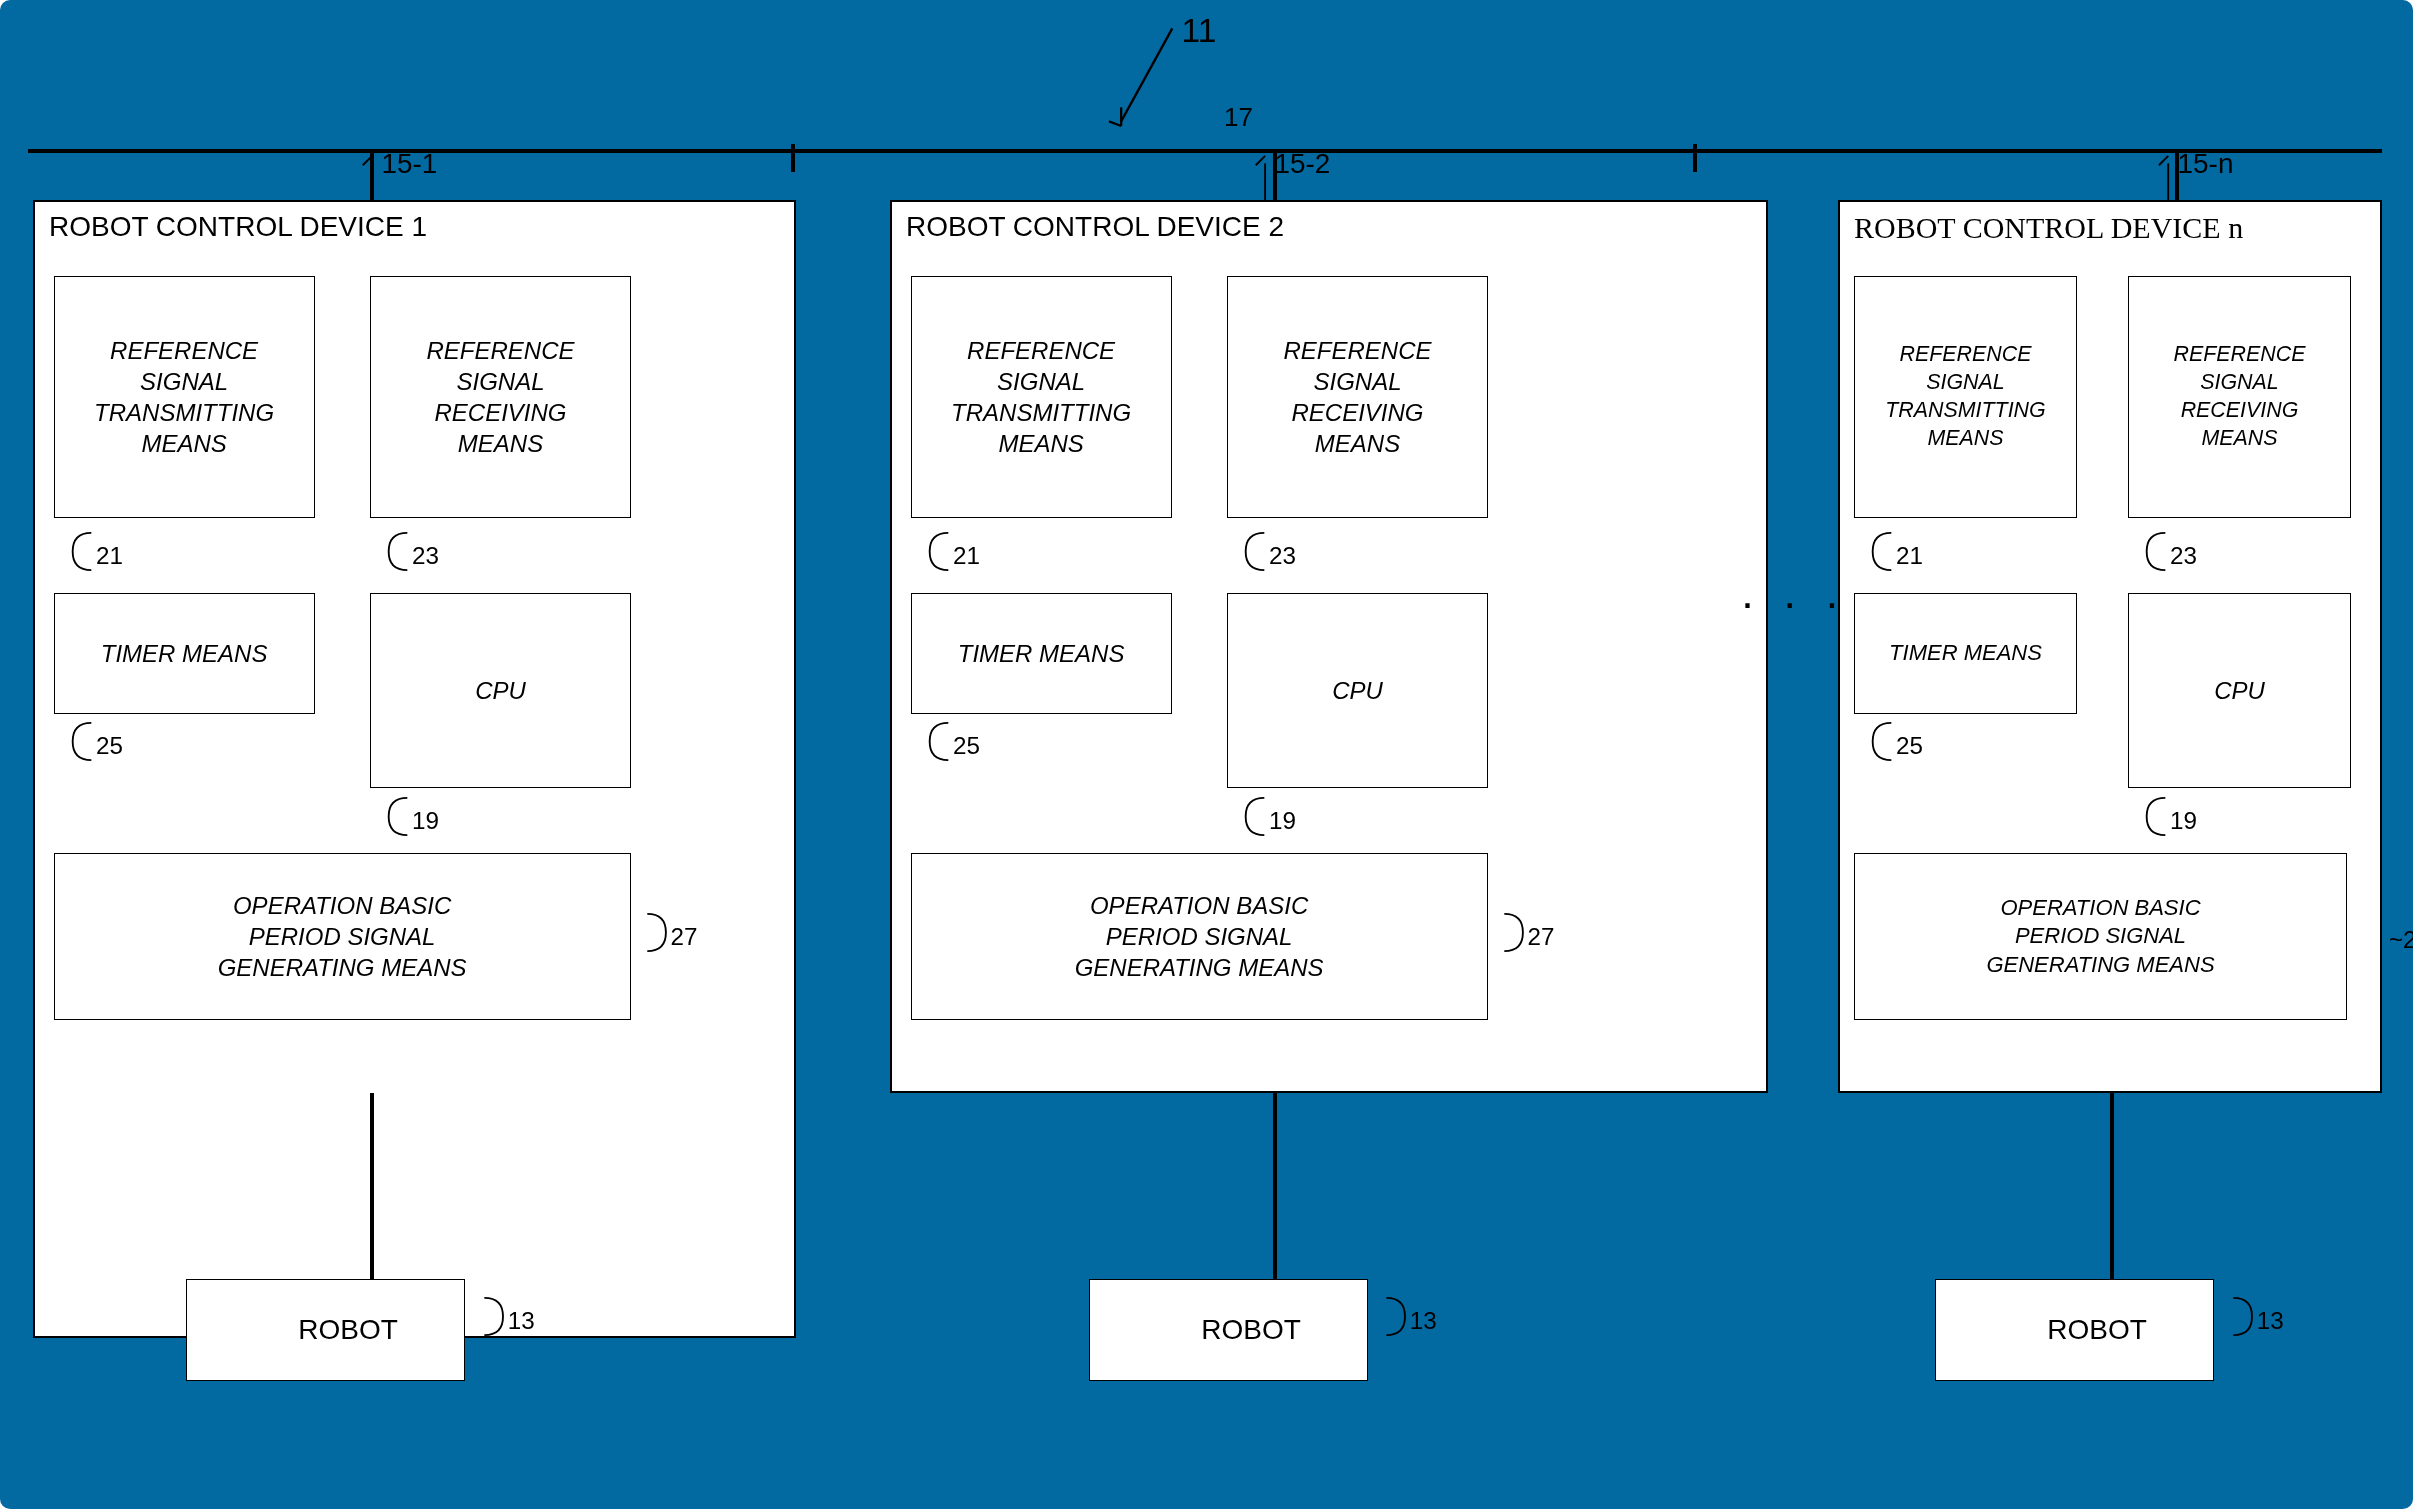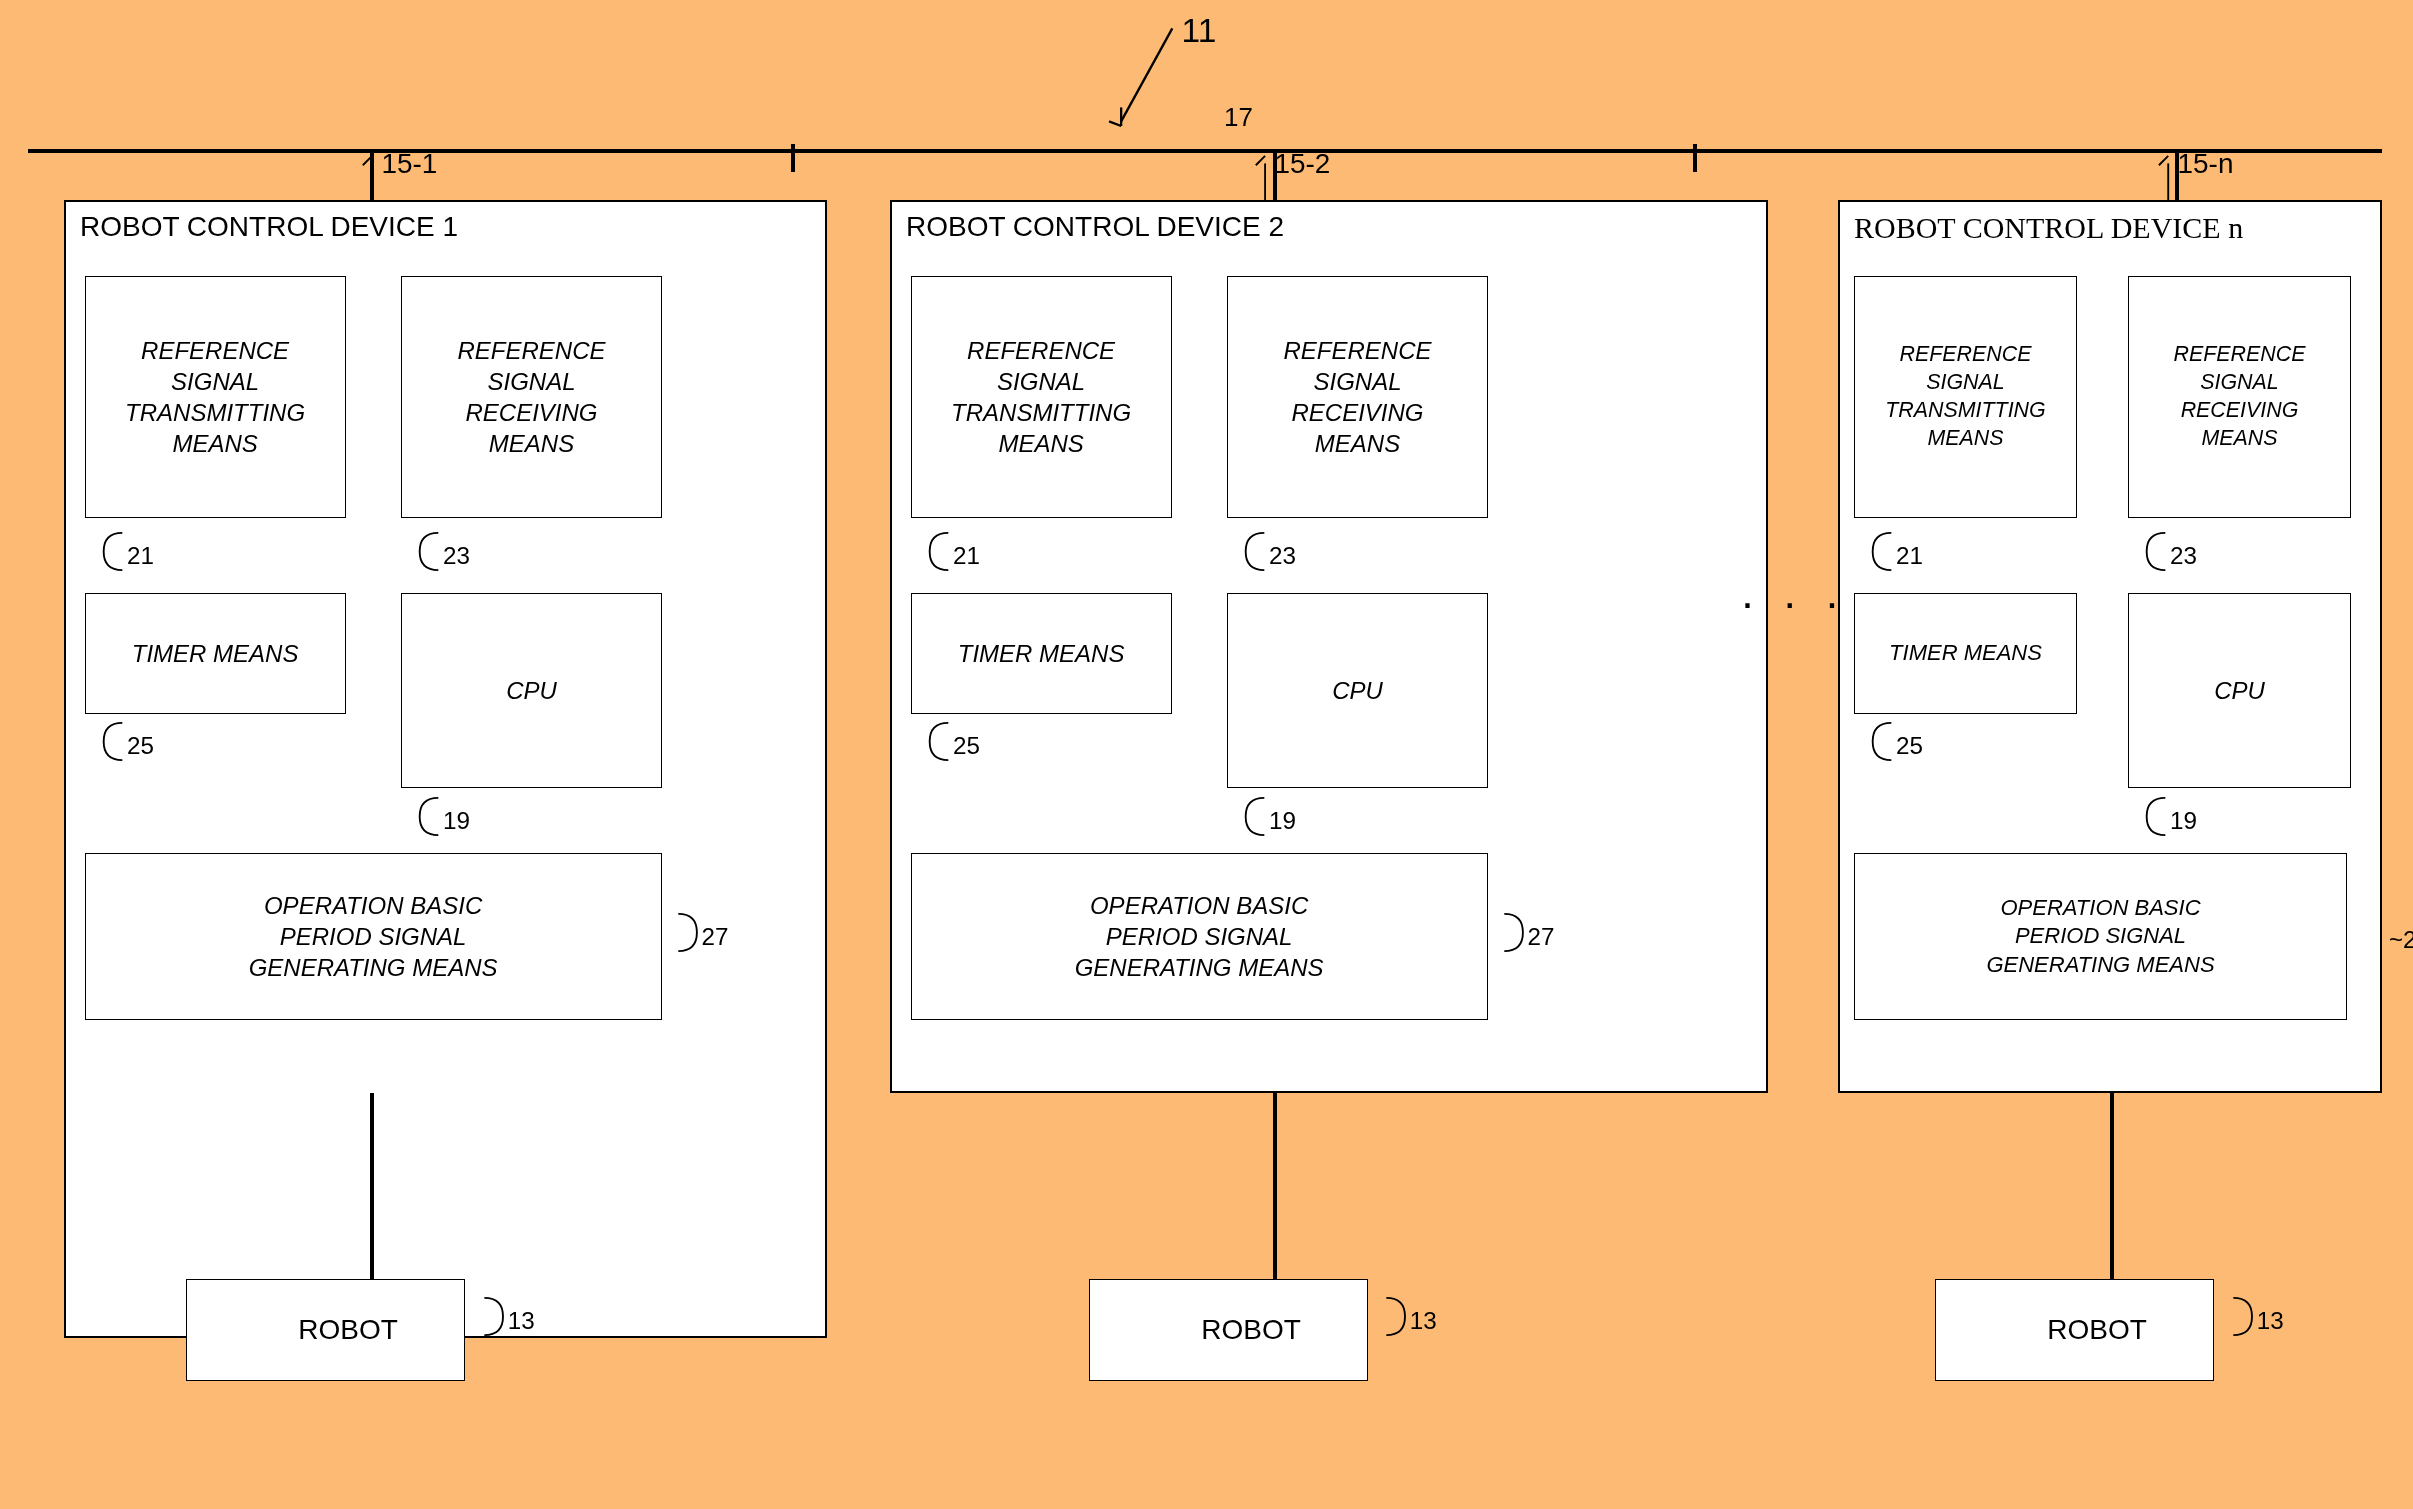--- a/index.html
+++ b/index.html
@@ -10,21 +10,22 @@
       height: 1509px;
       position: relative;
       overflow: hidden;
     }
 
     .diagram-container {
       position: absolute;
       top: 0; left: 0;
       width: 2413px;
       height: 1509px;
-      background: #fdba74;
+      background: #0369a1;
+      border-radius: 10px;
     }
 
     .bus-line {
       position: absolute;
       top: 149px;
       left: 28px;
       width: 2354px;
       height: 3.7px;
       background: #000;
     }
@@ -140,21 +141,21 @@
   <div class="bus-divider-2"></div>
 
   <svg style="position:absolute;top:154px;left:307px;width:186px;height:56px;" viewBox="0 0 200 60" width="186" height="56">
     <line x1="70" y1="55" x2="70" y2="10" stroke="#000" stroke-width="2"></line>
     <line x1="60" y1="12" x2="70" y2="2" stroke="#000" stroke-width="2"></line>
     <text x="80" y="20" font-size="30" font-family="Arial">15-1</text>
   </svg>
 
   <div class="vert-line" style="top:149px;left:370px;width:3.7px;height:51px;"></div>
 
-  <div class="rcd-box" style="top:200px;left:33px;width:763px;height:1138px;margin-left:31px;">
+  <div class="rcd-box" style="top:200px;left:33px;width:763px;height:1138px;">
     <div class="rcd-title">ROBOT CONTROL DEVICE 1</div>
 
     <div class="inner-box" style="top:74px;left:18.6px;width:261px;height:242px;">
       <div class="inner-box-text">REFERENCE<br>SIGNAL<br>TRANSMITTING<br>MEANS</div>
     </div>
 
     <svg style="position:absolute;top:326px;left:18.6px;width:112px;height:47px;" viewBox="0 0 120 50" width="112" height="47">
       <path d="M 40 5 Q 20 5 20 25 Q 20 45 40 45" fill="none" stroke="#000" stroke-width="2"></path>
       <text x="45" y="38" font-size="26" font-family="Arial">21</text>
     </svg>

